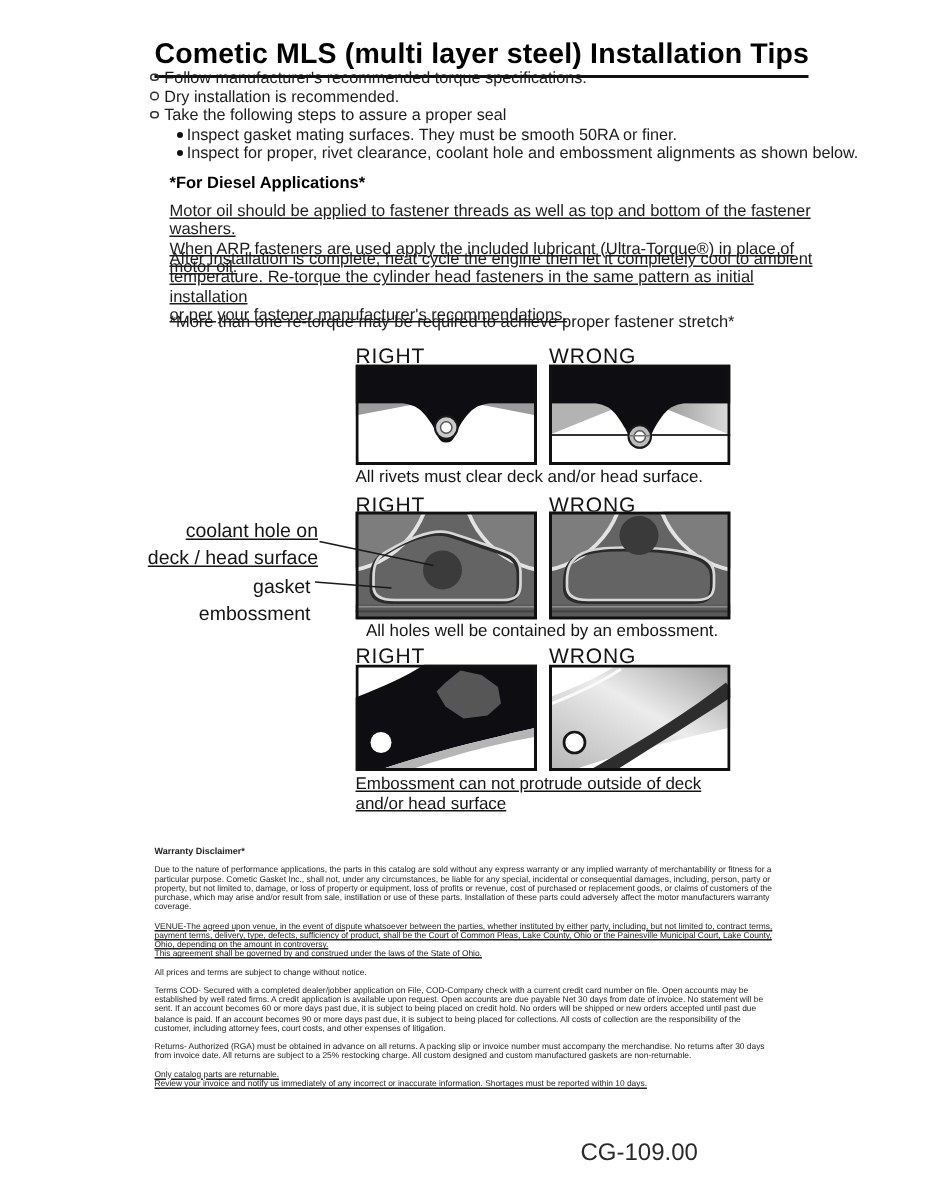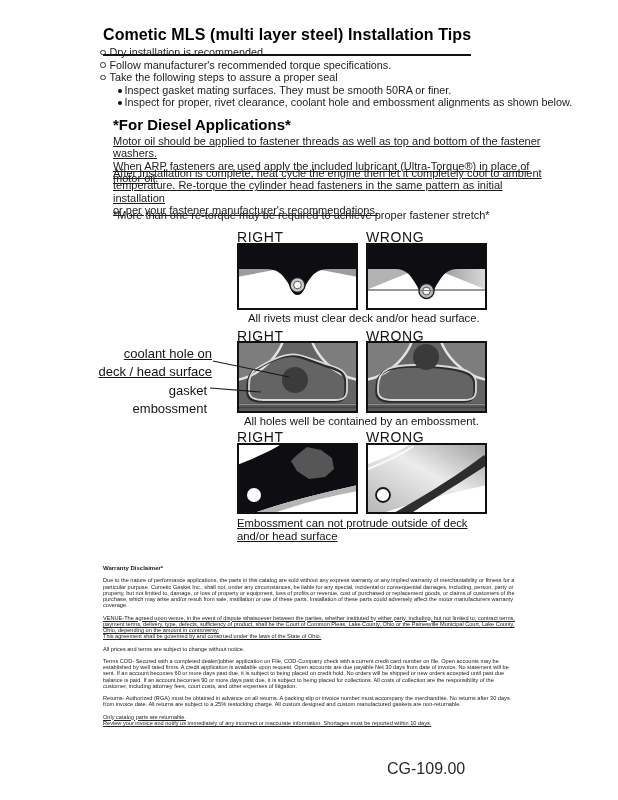--- a/index.html
+++ b/index.html
@@ -4,36 +4,36 @@
 <style>
   html,body{margin:0;padding:0;background:#ffffff;}
   .page{
     position:relative;width:618px;height:800px;background:#ffffff;overflow:hidden;
     font-family:"Liberation Sans", sans-serif;color:#1c1c1c;
   }
   .abs{position:absolute;}
   .prelines{white-space:pre-line;text-decoration:underline;}
 
   .title{
-    left:103px;top:26px;font-size:16px;font-weight:bold;color:#000;
-    border-bottom:2px solid #111;padding-bottom:10px;letter-spacing:.1px;
+    left:103px;top:26px;font-size:19px;font-weight:bold;color:#000;
+    border-bottom:2px solid #111;padding-bottom:2px;letter-spacing:.1px;
   }
   .bullets{left:100px;top:46px;font-size:10.8px;line-height:12.6px;}
   .blt{display:flex;align-items:baseline;}
   .o-bullet{
     display:inline-block;width:3.5px;height:3.5px;border:1px solid #333;border-radius:50%;
     margin-right:4px;flex:0 0 auto;position:relative;top:-1px;
   }
   .sub{margin-left:18px;}
   .f-bullet{
     display:inline-block;width:4px;height:4px;background:#111;border-radius:50%;
     margin-right:2.5px;flex:0 0 auto;position:relative;top:-1px;
   }
 
-  .diesel-h{left:113px;top:116px;font-size:15px;font-weight:bold;color:#000;}
+  .diesel-h{left:113px;top:116px;font-size:11px;font-weight:bold;color:#000;}
   .para{left:113px;font-size:11px;line-height:12.4px;width:440px;}
 
   .fig-label{width:121px;font-size:14px;letter-spacing:.6px;color:#141414;}
   .caption{font-size:11.3px;line-height:13px;color:#141414;}
   .fig-note{font-size:13px;line-height:18px;text-align:right;color:#141414;}
   svg{display:block;}
 
   .warranty{left:103px;top:565px;width:414px;font-size:5.6px;line-height:6.25px;color:#222;}
   .warranty h4{margin:0 0 6px 0;font-size:6px;}
   .warranty p{margin:0 0 6px 0;}
@@ -43,25 +43,25 @@
 </head>
 <body>
 
 <div class="page">
 
   <div class="abs title">Cometic MLS (multi layer steel) Installation Tips</div>
 
   <div class="abs bullets">
     <div class="blt">
         <span class="o-bullet"></span>
-        <span>Dry installation is recommended.</span>
+        <span>Follow manufacturer's recommended torque specifications.</span>
       </div>
     <div class="blt">
         <span class="o-bullet"></span>
-        <span>Follow manufacturer's recommended torque specifications.</span>
+        <span>Dry installation is recommended.</span>
       </div>
     <div class="blt">
         <span class="o-bullet"></span>
         <span>Take the following steps to assure a proper seal</span>
       </div>
     <div class="blt sub">
         <span class="f-bullet"></span>
         <span>Inspect gasket mating surfaces.  They must be smooth 50RA or finer.</span>
       </div>
     <div class="blt sub">
@@ -102,21 +102,21 @@
     <polygon points="0,26 52,26 0,47" fill="#b3b3b3"></polygon>
     <polygon points="69,26 121,26 121,47" fill="url(#g1)"></polygon>
     <line x1="0" y1="47" x2="121" y2="47" stroke="#333" stroke-width="1.2"></line>
     <path d="M0,0 H121 V26 H92 C80,26 76,33 70,43 C66,51 66,56 60.5,56 C55,56 55,51 51,43 C45,33 41,26 29,26 H0 Z" fill="#0e0e12"></path>
     <circle cx="60.5" cy="48" r="7.5" fill="#bbbbbb" stroke="#1a1a1a" stroke-width="1.4"></circle>
     <circle cx="60.5" cy="48" r="3.8" fill="#ffffff" stroke="#555" stroke-width="1"></circle>
     <line x1="53.5" y1="47.5" x2="67.5" y2="47.5" stroke="#777" stroke-width="1"></line>
     <rect x="1" y="1" width="119" height="65" fill="none" stroke="#101010" stroke-width="2"></rect>
   </svg>
 
-  <div class="abs caption" style="left:248px;top:312px;">All rivets must clear deck and/or head surface.</div>
+  <div class="abs caption" style="left:237px;top:312px;">All rivets must clear deck and/or head surface.</div>
 
   <div class="abs fig-label" style="left:237px;top:328px;">RIGHT</div>
   <div class="abs fig-label" style="left:366px;top:328px;">WRONG</div>
 
   <div class="abs fig-note prelines" style="left:96px;top:345px;width:116px;">coolant hole on
 deck / head surface</div>
   <div class="abs fig-note" style="left:95px;top:382px;width:112px;">gasket embossment</div>
 
   <svg class="abs" style="left:237px;top:341px;" width="121" height="72" viewBox="0 0 121 72">
     <rect x="0" y="0" width="121" height="72" fill="#646464"></rect>

